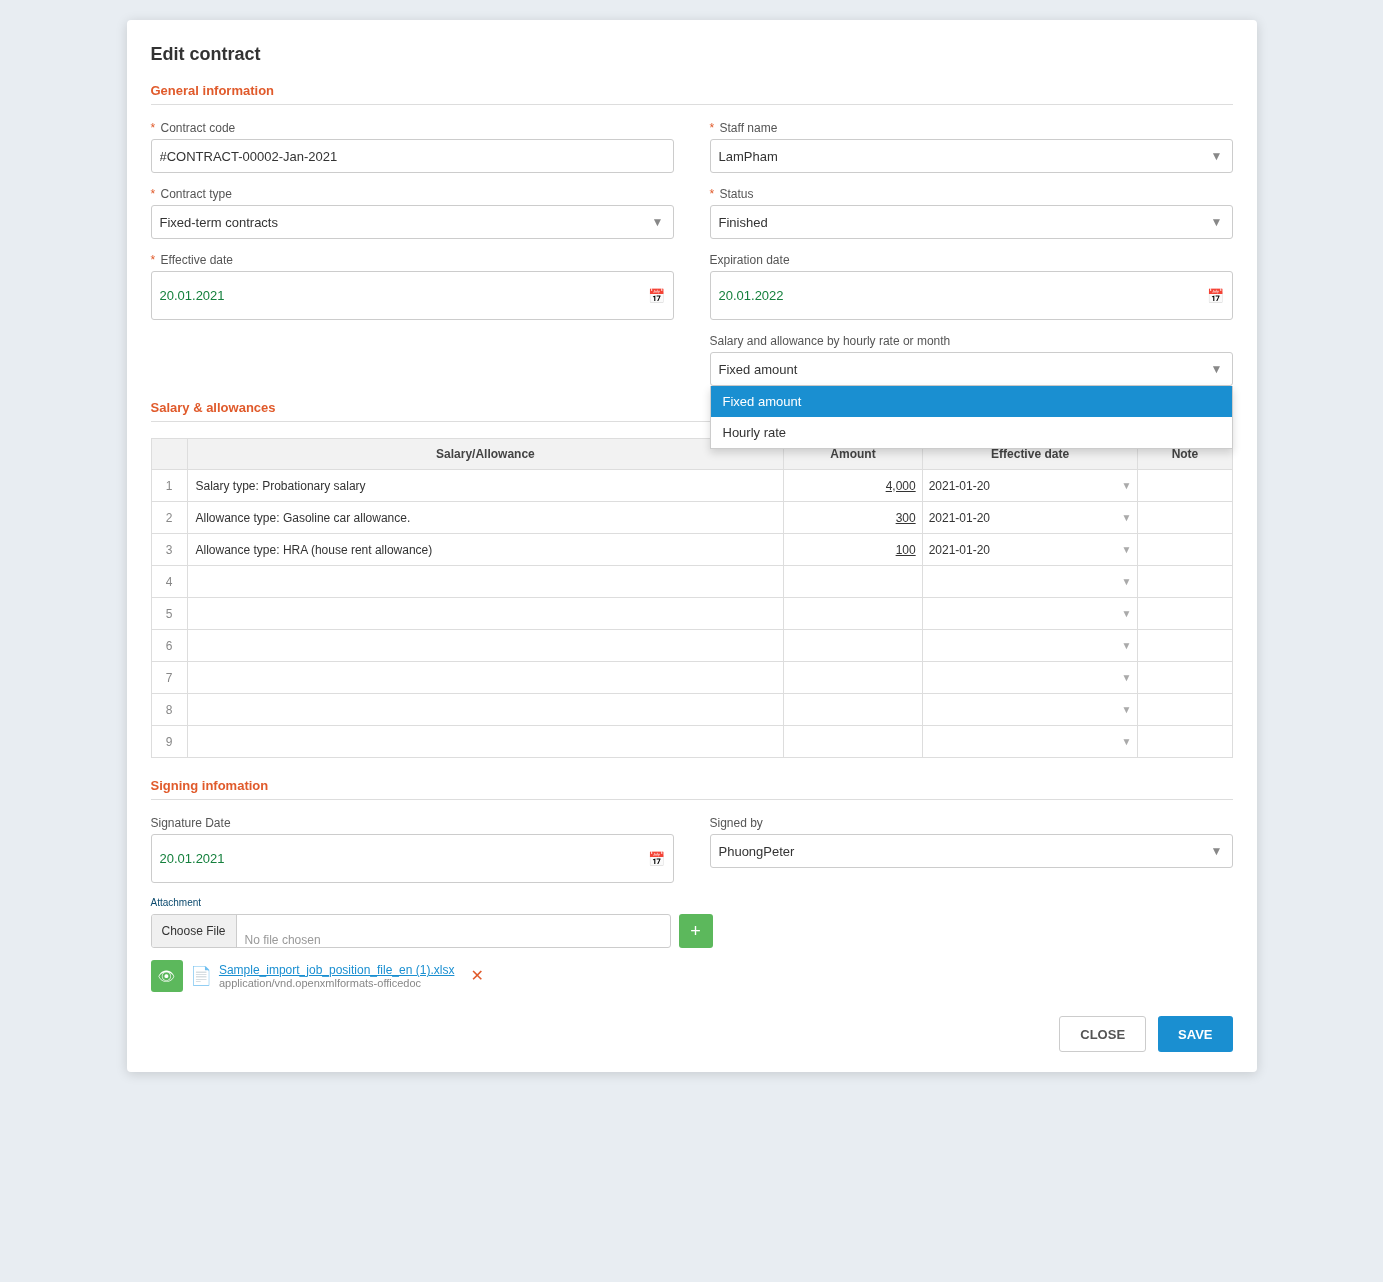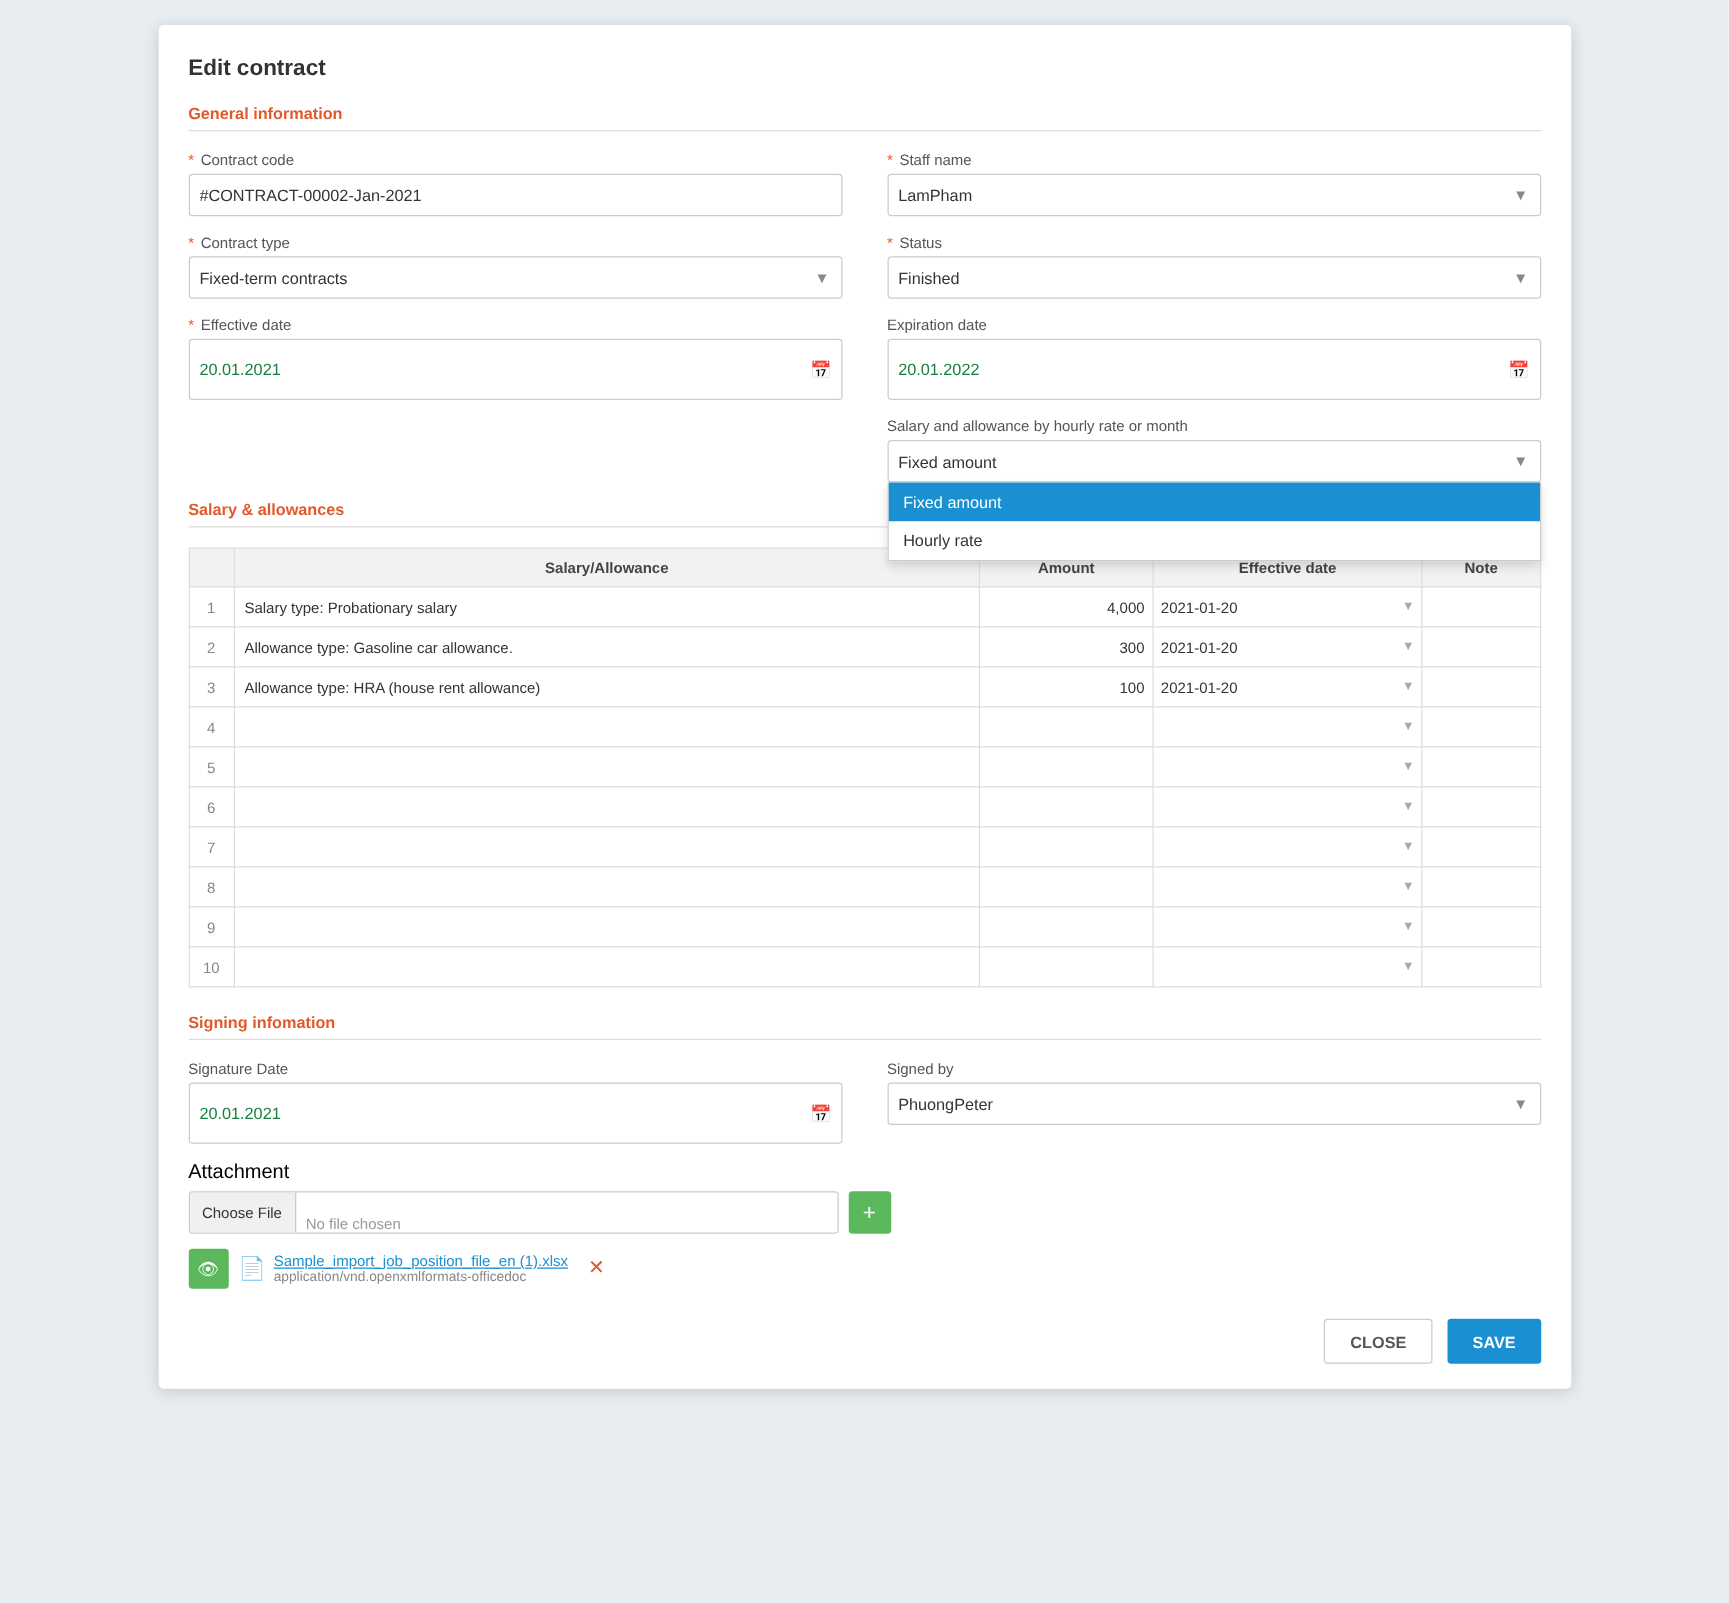--- a/index.html
+++ b/index.html
@@ -163,42 +163,43 @@
       color: #333;
       height: 32px;
     }
     .salary-table td:first-child {
       text-align: center;
       color: #888;
       width: 36px;
     }
     .salary-table td.amount {
       text-align: right;
+      text-decoration: underline;
     }
     .salary-table td.date-cell {
       position: relative;
     }
     .date-cell-inner {
       display: flex;
       align-items: center;
       justify-content: space-between;
     }
     .date-cell-inner .small-chevron {
       color: #aaa;
       font-size: 10px;
     }
     .signing-section {
       margin-top: 20px;
     }
     .attachment-section {
       margin-top: 14px;
     }
     .attachment-label {
-      font-size: 16px;
-      color: #000000;
+      font-size: 10px;
+      color: #0c4a6e;
       margin-bottom: 6px;
     }
     .file-input-row {
       display: flex;
       align-items: center;
       gap: 8px;
     }
     .file-input-wrapper {
       display: flex;
       align-items: flex-end;
@@ -525,32 +526,20 @@
             <td style="padding-left: 8px;"></td>
             <td class="amount"></td>
             <td class="date-cell">
               <div class="date-cell-inner">
                 <span></span>
                 <span class="small-chevron">▼</span>
               </div>
             </td>
             <td></td>
           </tr>
-          <tr>
-            <td>10</td>
-            <td style="padding-left: 8px;"></td>
-            <td class="amount"></td>
-            <td class="date-cell">
-              <div class="date-cell-inner">
-                <span></span>
-                <span class="small-chevron">▼</span>
-              </div>
-            </td>
-            <td></td>
-          </tr>
         </tbody>
     </table>
   </div>
 
   <div class="signing-section">
     <div class="section-title">Signing infomation</div>
     <hr class="section-divider">
 
     <div class="form-row">
       <div class="form-col">

